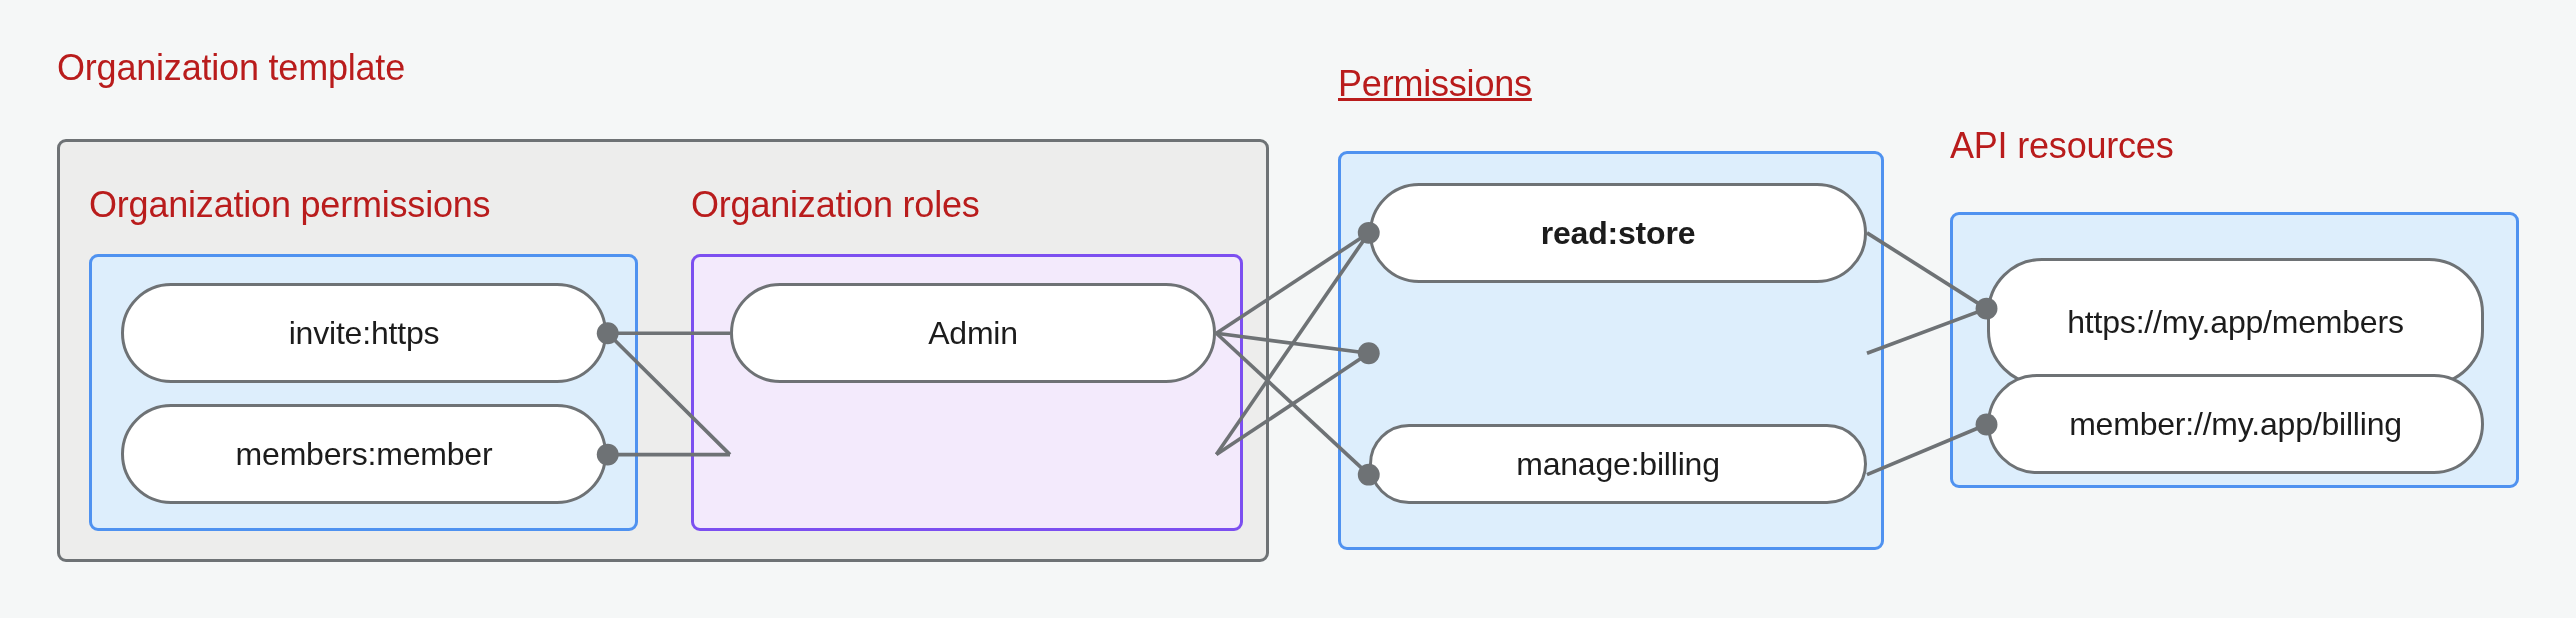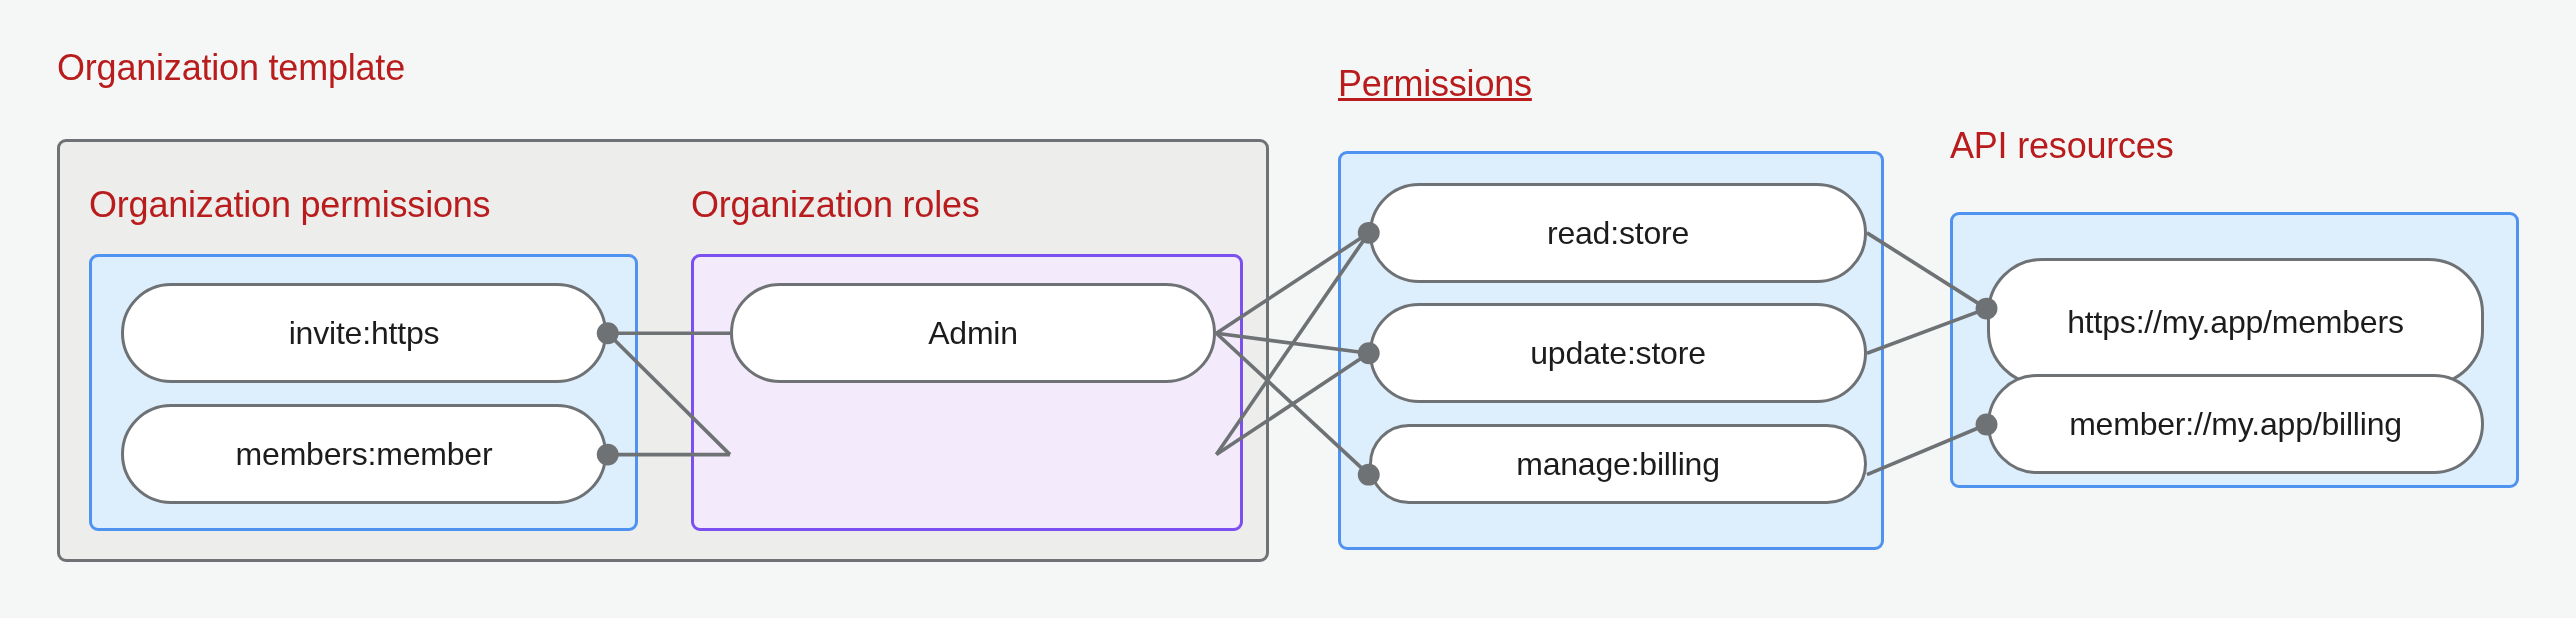--- a/index.html
+++ b/index.html
@@ -105,23 +105,22 @@
 
   <div class="group box-purple" style="left:691px; top:254px; width:552px; height:277px;"></div>
 
   <div class="node" style="left:730px; top:283px; width:486px; height:100px;">Admin</div>
 
 
   <div class="group-label" style="left:1338px; top:66px;text-decoration:underline;">Permissions</div>
 
   <div class="group box-blue" style="left:1338px; top:151px; width:546px; height:399px;"></div>
 
-  <div class="node" style="left:1369px; top:183px; width:498px; height:100px;">read:store</div>
+  <div class="node" style="left:1369px; top:183px; width:498px; height:100px;font-weight:bold;">read:store</div>
 
-  <div class="node" style="left:1369px; top:303px; width:498px; height:100px;">update:store</div>
 
   <div class="node" style="left:1369px; top:424px; width:498px; height:80px;">manage:billing</div>
 
   <div class="group-label" style="left:1950px; top:128px;">API resources</div>
 
   <div class="group box-blue" style="left:1950px; top:212px; width:569px; height:276px;"></div>
 
   <div class="node" style="left:1987px; top:258px; width:497px; height:128px;">https://my.app/members</div>
 
   <div class="node" style="left:1987px; top:374px; width:497px; height:100px;">member://my.app/billing</div>

